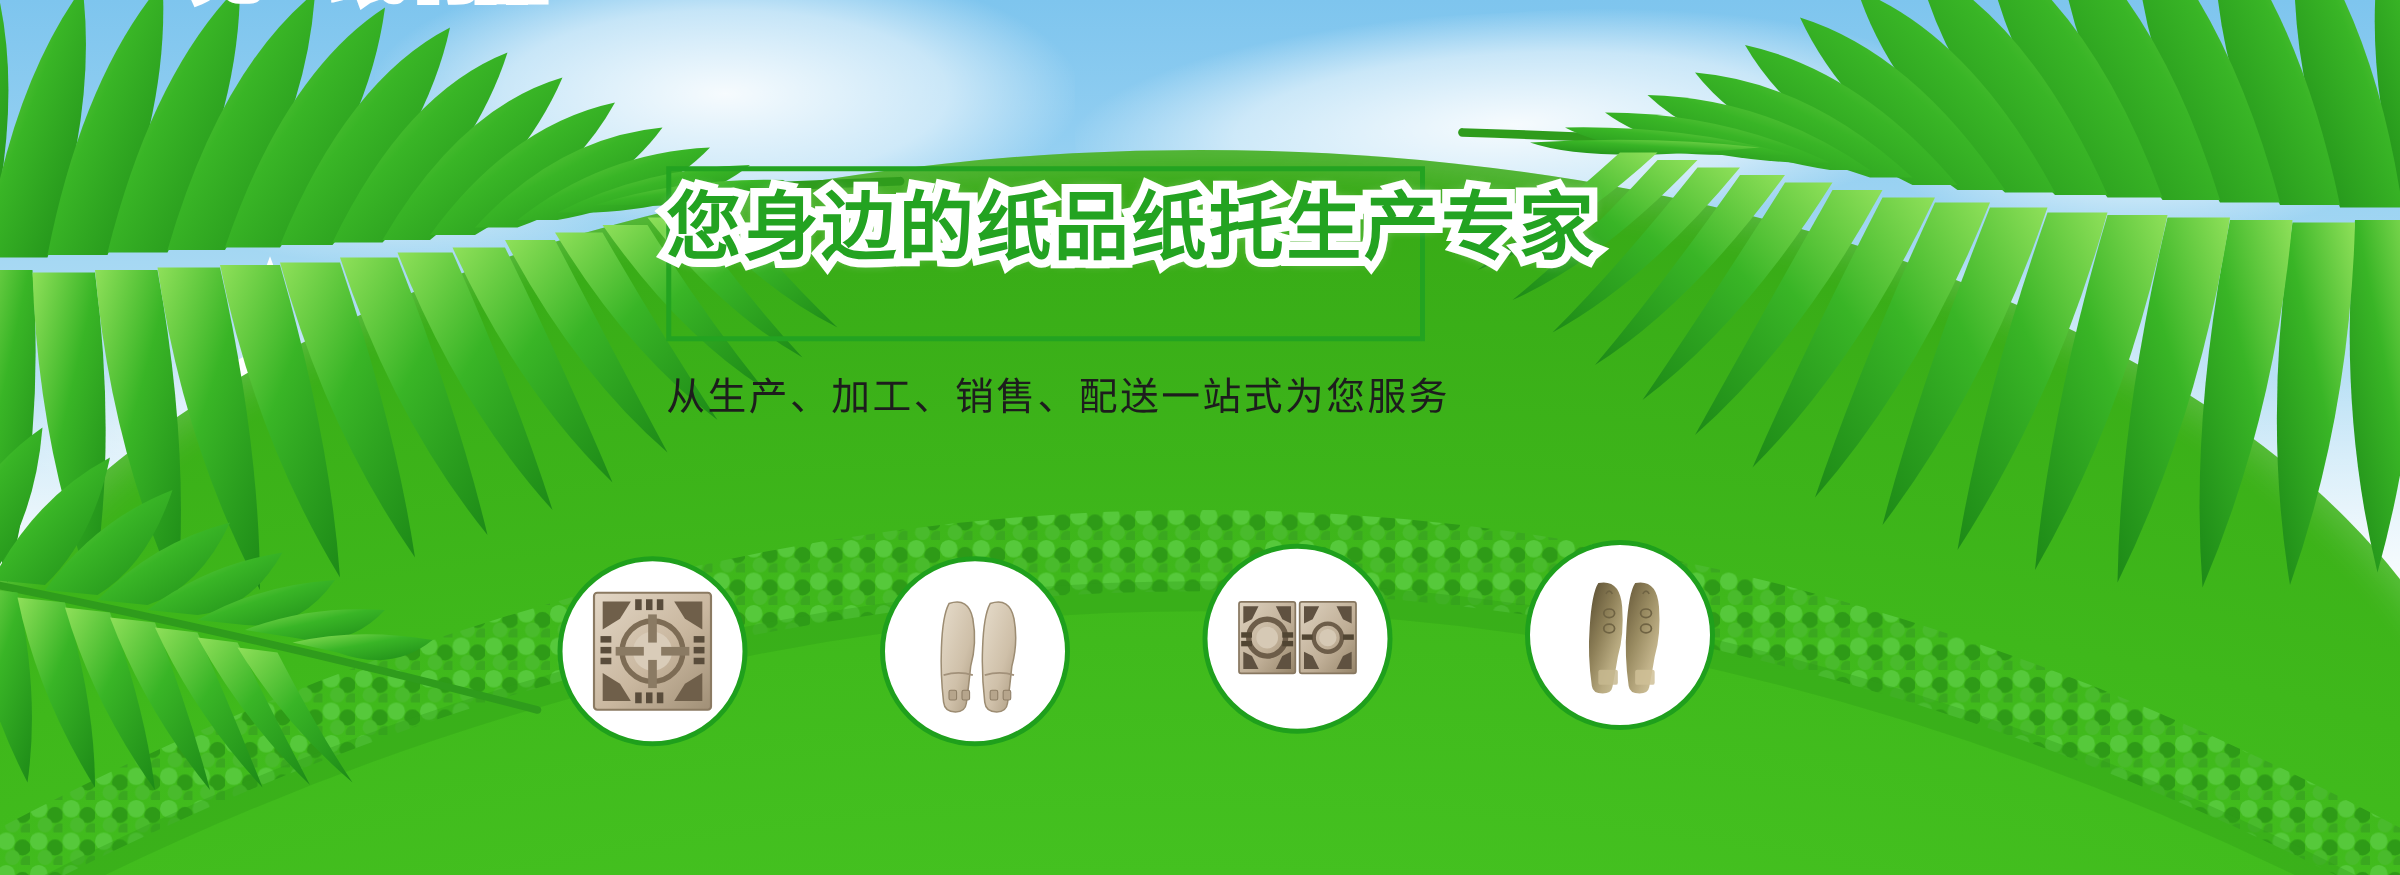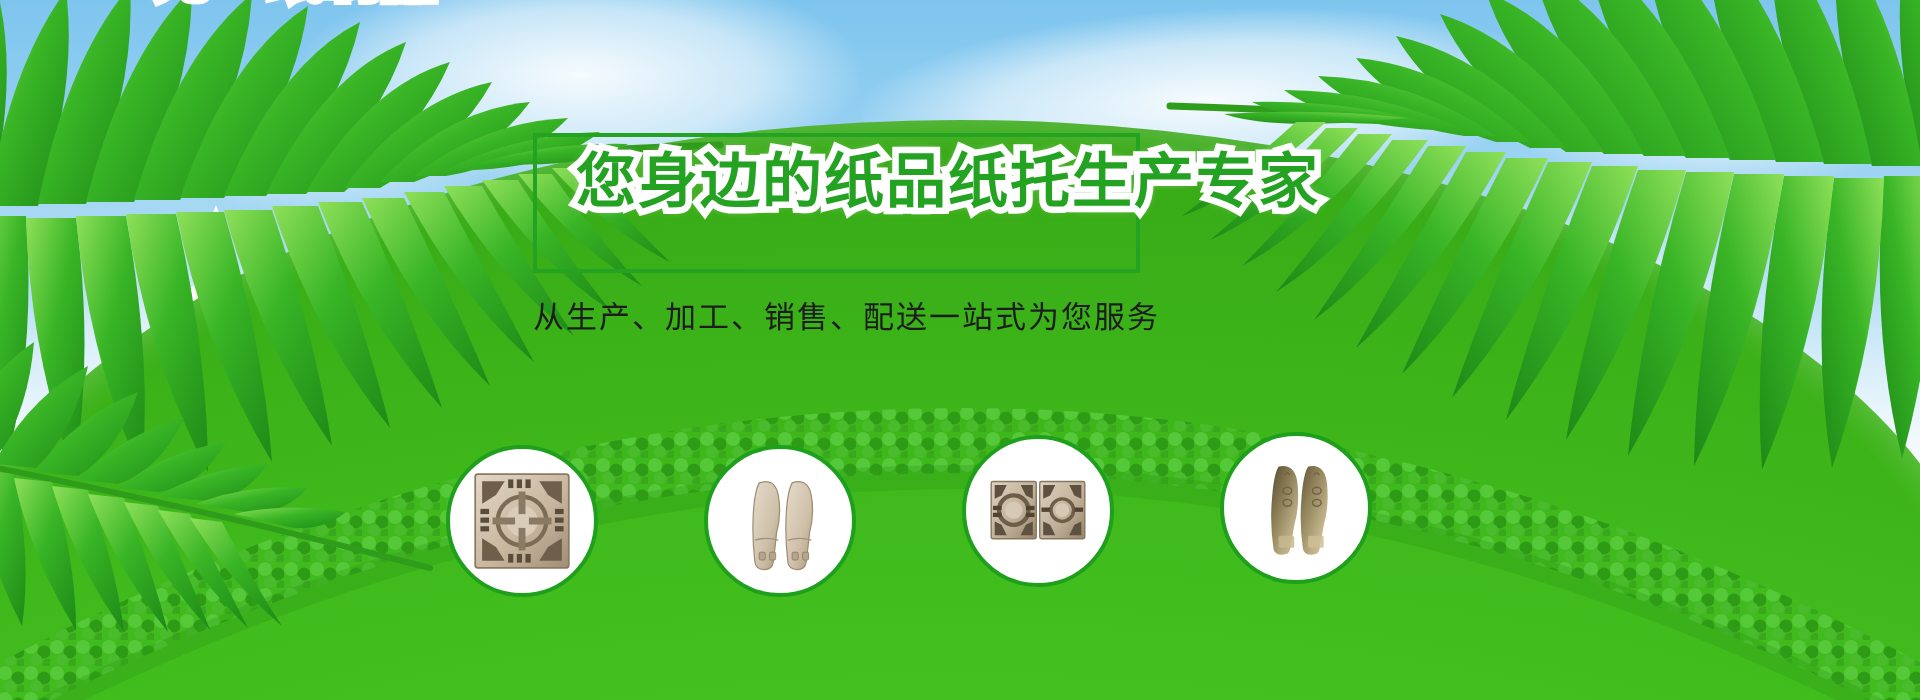--- a/index.html
+++ b/index.html
@@ -115,21 +115,20 @@
     font-weight: 900;
     letter-spacing: 2px;
     color: #23a321;
     line-height: 1;
     white-space: nowrap;
     -webkit-text-stroke: 13px #ffffff;
     paint-order: stroke fill;
     text-shadow:
        0 0 3px #fff, 0 0 6px #fff, 0 0 11px #fff,
        3px 3px 0 #fff, -3px -3px 0 #fff;
-    margin-left: 43px;
   }
 
   .subtitle {
     position: absolute;
     left: 533px; top: 292px;
     width: 620px;
     text-align: center;
     z-index: 7;
     font-size: 31px;
     letter-spacing: 2px;

